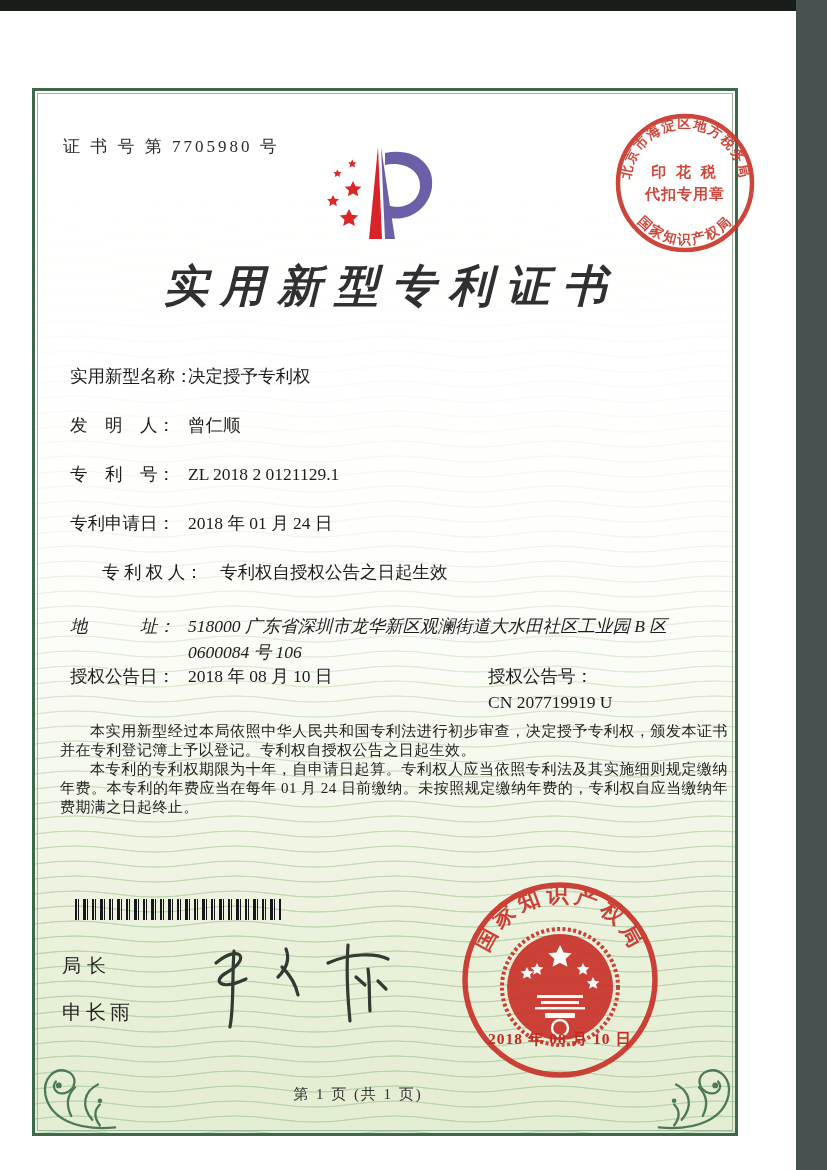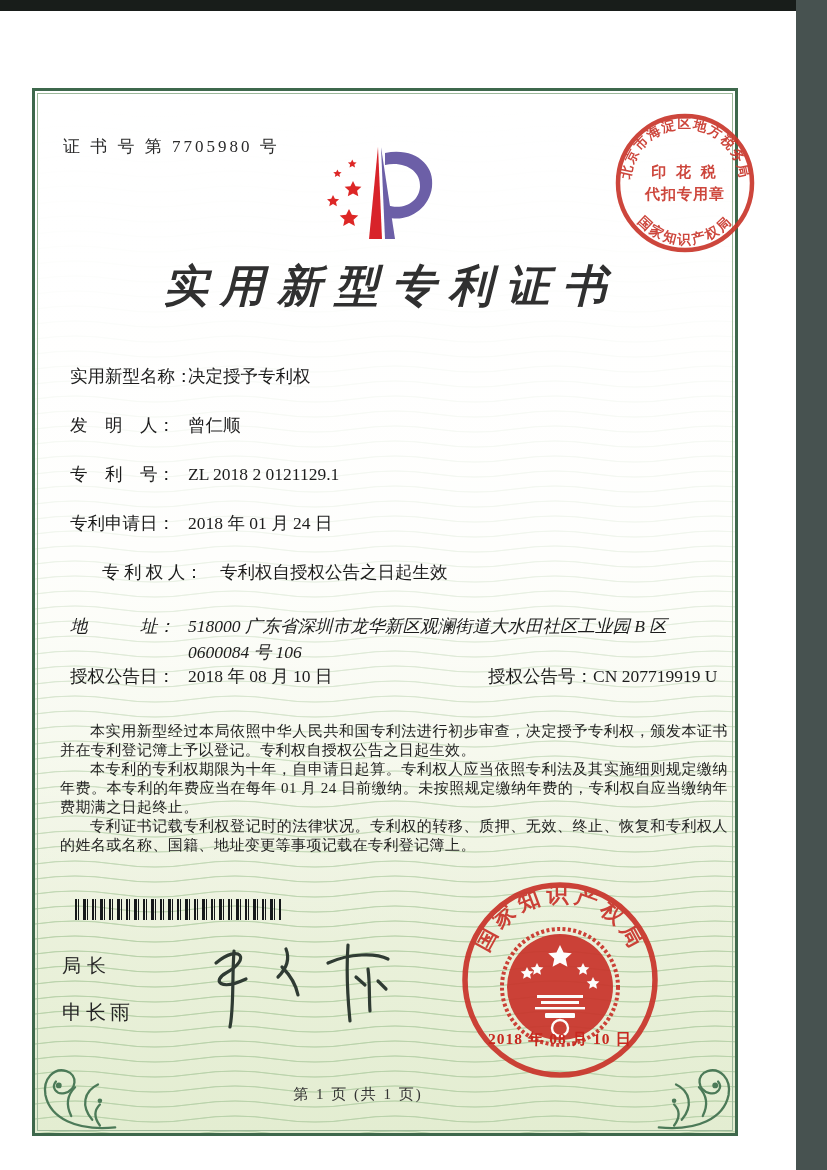--- a/index.html
+++ b/index.html
@@ -22,21 +22,21 @@
   .cert-no{left:28px;top:44px;font-size:17px;letter-spacing:3px;color:#2a2a2a;}
   .logo{left:288px;top:52px;width:116px;height:100px;}
   .title{left:0;top:166px;width:100%;text-align:center;font-size:44px;font-weight:bold;
          letter-spacing:13px;color:#303030;text-indent:13px;font-style:italic;}
   .tax-stamp{left:576px;top:18px;width:148px;height:148px;opacity:.92;}
   .field-row{left:35px;display:flex;font-size:17.5px;line-height:26px;color:#1c1c1c;}
   .field-label{width:118px;flex:none;white-space:nowrap;}
   .field-value{width:530px;}
   .row0{top:272px;} .row1{top:321px;} .row2{top:370px;} .row3{top:419px;}
   .row4{top:468px;margin-left:32px;} .row5{top:522px;font-style:italic;} .row6{top:572px;}
-  .grant-right{position:absolute;left:418px;top:0;display:flex;font-size:17.5px;white-space:nowrap;}
+  .grant-right{position:absolute;left:418px;top:0;display:flex;font-size:17.5px;white-space:nowrap;flex-direction:column;}
   .paragraphs{left:25px;top:631px;width:668px;font-size:15px;line-height:19px;
               text-align:justify;color:#222;}
   .paragraphs p{margin:0;text-indent:2em;letter-spacing:.4px;}
   .barcode{left:40px;top:808px;width:206px;height:21px;
     background:
       repeating-linear-gradient(90deg,#15181a 0 2px,rgba(255,255,255,0) 2px 3px,#15181a 3px 4px,rgba(255,255,255,0) 4px 8px,#15181a 8px 11px,rgba(255,255,255,0) 11px 12px,#15181a 12px 13px,rgba(255,255,255,0) 13px 17px);
   }
   .sig-title{left:27px;top:862px;font-size:19px;letter-spacing:6px;color:#262626;}
   .sig-name{left:27px;top:908px;font-size:20px;letter-spacing:4px;color:#262626;}
   .signature-svg{left:155px;top:838px;width:215px;height:110px;}
@@ -151,21 +151,20 @@
     <span class="field-value" style="width:260px;">2018 年 08 月 10 日</span>
     <div class="grant-right">
       <span>授权公告号：</span>
       <span>CN 207719919 U</span>
     </div>
   </div>
 
   <div class="abs paragraphs">
     <p>本实用新型经过本局依照中华人民共和国专利法进行初步审查，决定授予专利权，颁发本证书并在专利登记簿上予以登记。专利权自授权公告之日起生效。</p>
     <p>本专利的专利权期限为十年，自申请日起算。专利权人应当依照专利法及其实施细则规定缴纳年费。本专利的年费应当在每年 01 月 24 日前缴纳。未按照规定缴纳年费的，专利权自应当缴纳年费期满之日起终止。</p>
-    <p>专利证书记载专利权登记时的法律状况。专利权的转移、质押、无效、终止、恢复和专利权人的姓名或名称、国籍、地址变更等事项记载在专利登记簿上。</p>
   </div>
 
   <div class="abs barcode"></div>
 
   <div class="abs sig-title">局长</div>
   <div class="abs sig-name">申长雨</div>
   <svg class="abs signature-svg" viewBox="0 0 215 110" xmlns="http://www.w3.org/2000/svg">
     <g fill="none" stroke="#2f3b33" stroke-width="3.2" stroke-linecap="round">
       <path d="M44,22 C42,48 44,78 40,98"></path>
       <path d="M26,34 C50,14 62,30 36,44 C22,52 30,62 56,50"></path>

